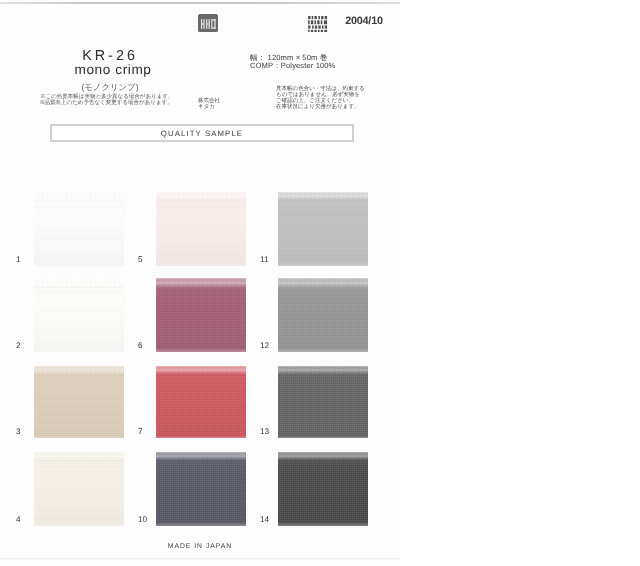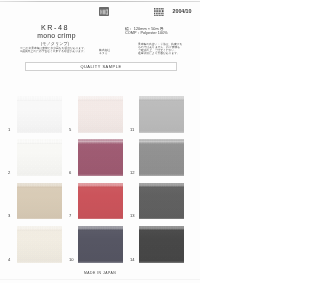--- a/index.html
+++ b/index.html
@@ -110,21 +110,21 @@
         <rect x="3.5" y="17.5" width="3" height="4.5"></rect>
       <rect x="8" y="17.5" width="3" height="4.5"></rect>
         <rect x="12.5" y="17.5" width="2" height="4.5"></rect>
       <rect x="16" y="17.5" width="3" height="4.5"></rect>
         <rect x="20.5" y="17.5" width="3.5" height="4.5"></rect>
     </g>
   </svg>
 
   <div class="datebox">2004/10</div>
 
-  <div class="code">KR-48</div>
+  <div class="code">KR-26</div>
   <div class="pname">mono crimp</div>
   <div class="jp">(モノクリンプ)</div>
 
   <div class="specs">
     <div>幅： 120mm × 50m 巻</div>
     <div>COMP：Polyester 100%</div>
   </div>
 
   <div class="note-r" style="white-space: pre-line;">見本帳の色合い・寸法は、約束する
 ものではありません。必ず実物を

